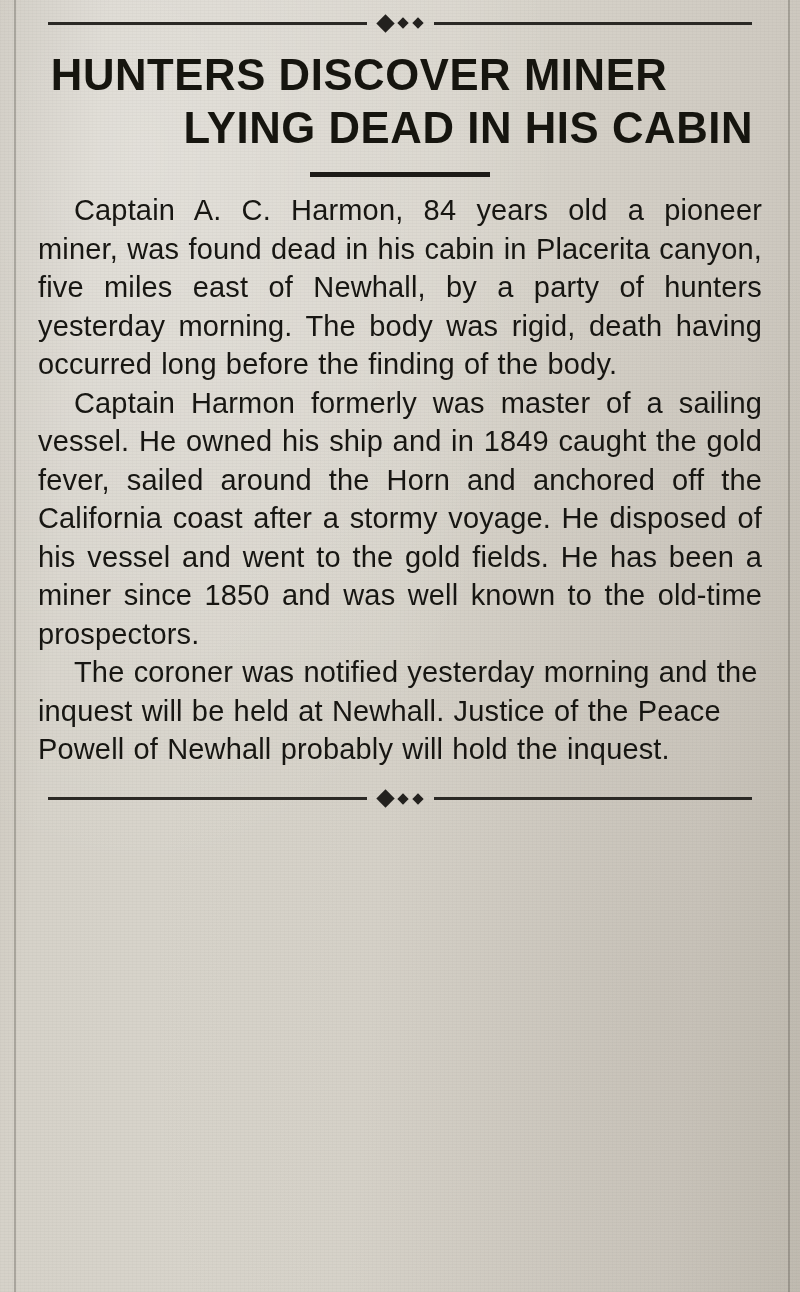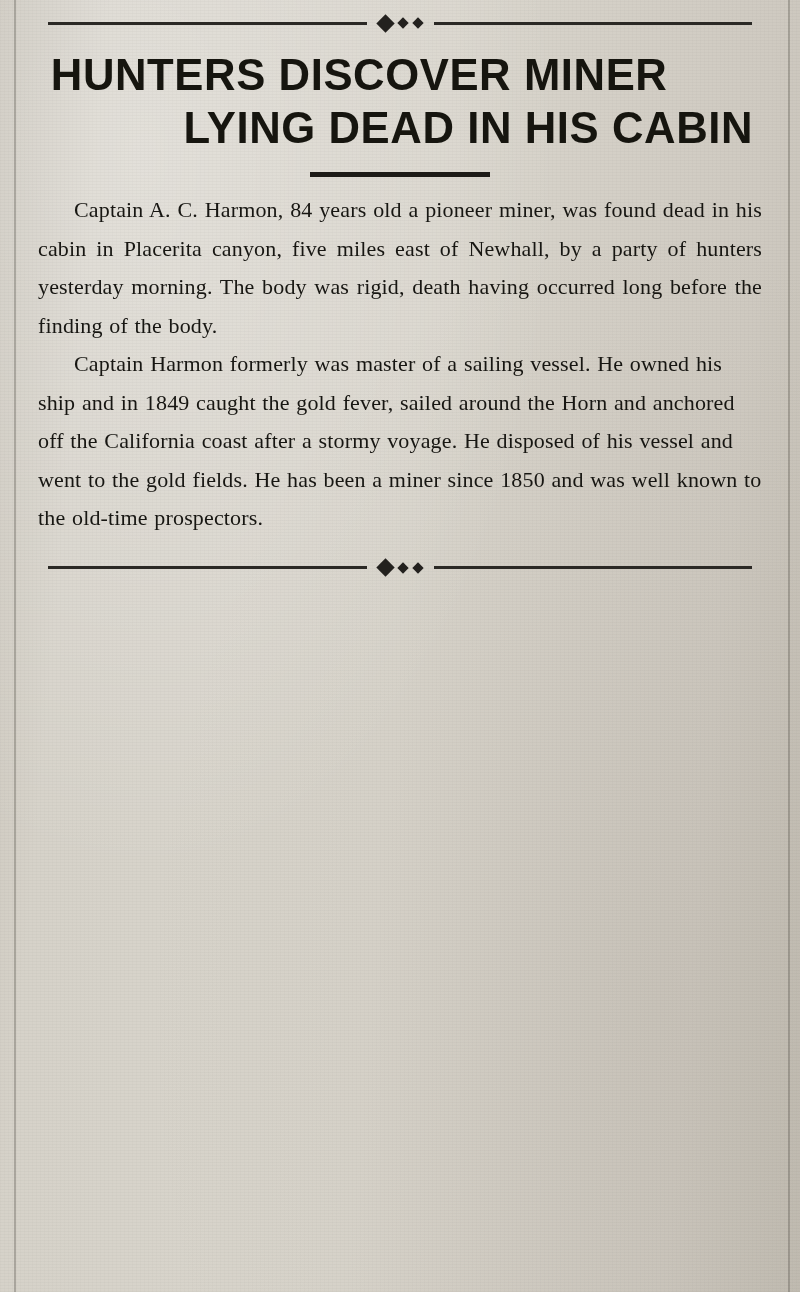--- a/index.html
+++ b/index.html
@@ -110,22 +110,22 @@
   .rule-short {
     width: 180px;
     height: 5px;
     background: #1d1b17;
     margin: 18px auto 14px auto;
   }
 
   
   .article {
     color: #171612;
-    font-family: Liberation Serif, serif;
-    font-size: 22px;
+    font-family: Liberation Sans, sans-serif;
+    font-size: 29px;
     line-height: 38.5px;
     text-align: justify;
     text-justify: inter-word;
     letter-spacing: 0.15px;
     word-spacing: 1px;
     padding: 0 4px;
   }
   .article p {
     margin: 0;
     text-indent: 36px;
@@ -166,20 +166,21 @@
     <h1 class="headline">
       <span class="line1">HUNTERS DISCOVER MINER</span>
       <span class="line2">LYING DEAD IN HIS CABIN</span>
     </h1>
 
     <div class="rule-short"></div>
 
     <div class="article">
       <p>Captain A. C. Harmon, 84 years old a pioneer miner, was found dead in his cabin in Placerita canyon, five miles east of Newhall, by a party of hunters yesterday morning. The body was rigid, death having occurred long before the finding of the body.</p>
       <p>Captain Harmon formerly was master of a sailing vessel. He owned his ship and in 1849 caught the gold fever, sailed around the Horn and anchored off the California coast after a stormy voyage. He disposed of his vessel and went to the gold fields. He has been a miner since 1850 and was well known to the old-time prospectors.</p>
+      <p>The coroner was notified yesterday morning and the inquest will be held at Newhall. Justice of the Peace Powell of Newhall probably will hold the inquest.</p>
     </div>
 
     <div class="ornament bottom">
       <div class="bar"></div>
       <div class="diamonds">
         <div class="dia"></div>
         <div class="dia small"></div>
         <div class="dia small"></div>
       </div>
       <div class="bar"></div>

